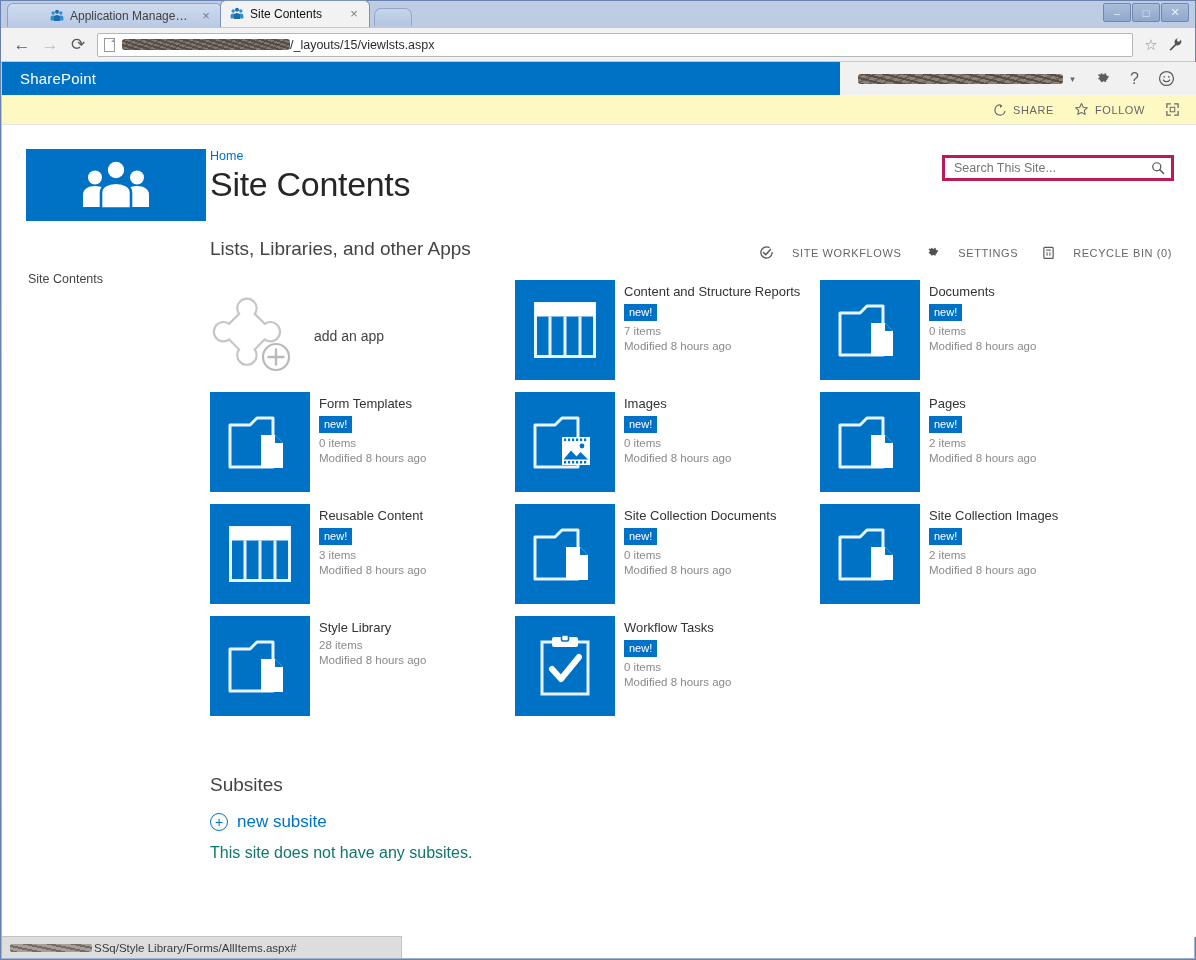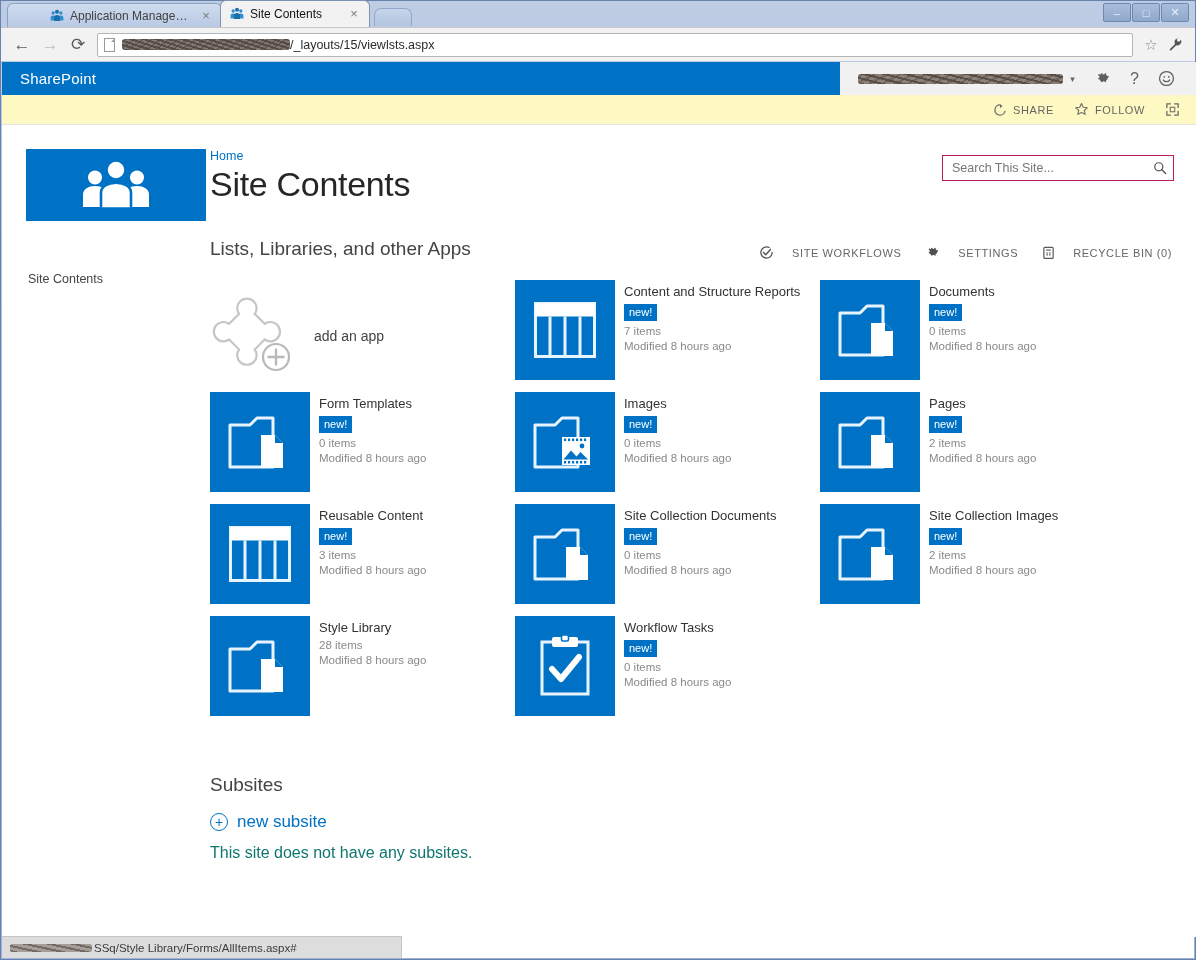--- a/index.html
+++ b/index.html
@@ -242,21 +242,21 @@
   }
   .page-title {
     font-size: 34px; font-weight: normal;
     color: #262626; letter-spacing: -.3px;
     margin-bottom: 34px;
   }
 
   .searchbox {
     position: absolute; right: 22px; top: 6px;
     width: 232px; height: 26px;
-    border: 1px solid #be185d;
+    border: 3px solid #be185d;
     background: #fff;
     display: flex; align-items: center;
     padding: 0 6px 0 9px;
   }
   .searchbox .ph { flex: 1 1 auto; font-size: 12.5px; color: #767676; }
   .searchbox .mag { color: #555; font-size: 14px; }
 
   .section-row {
     display: flex; align-items: flex-end;
     justify-content: space-between;

